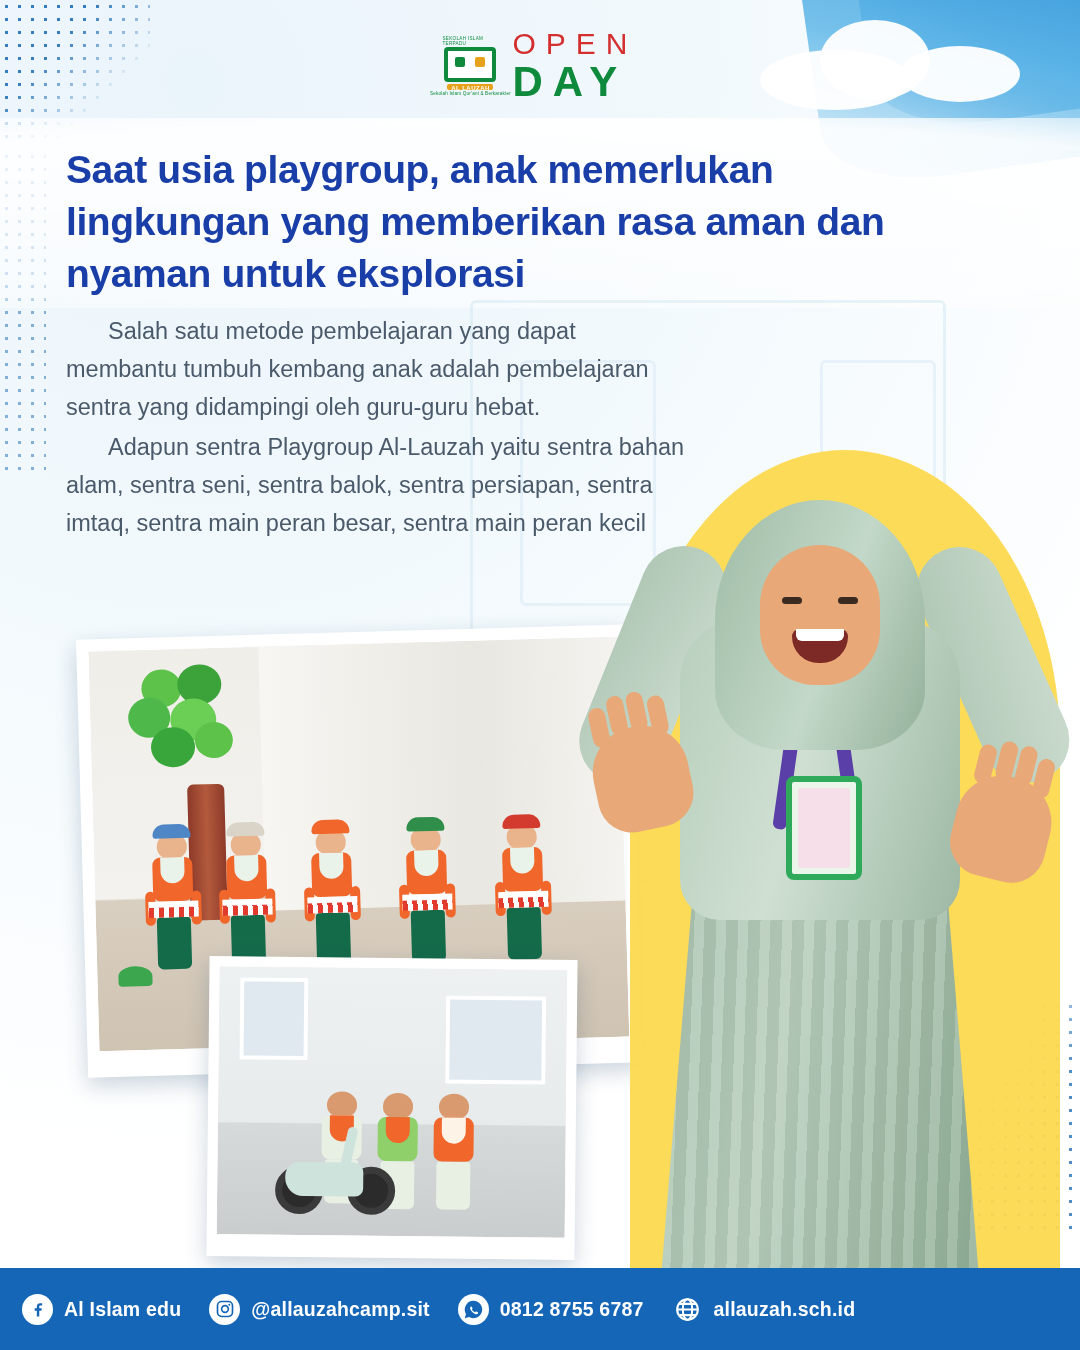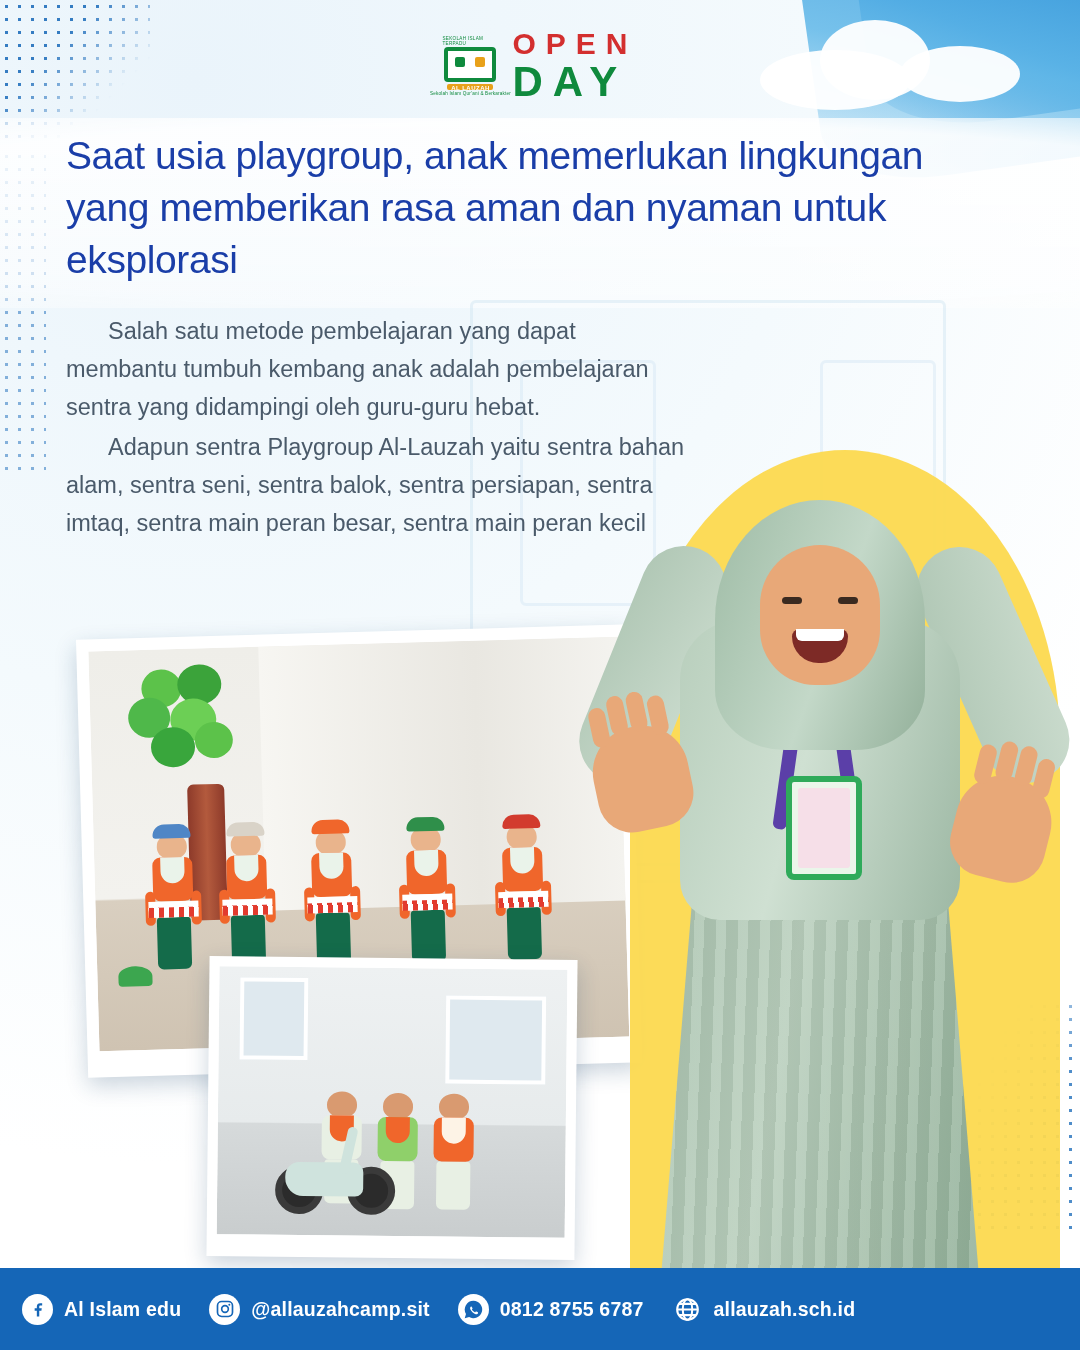--- a/index.html
+++ b/index.html
@@ -83,30 +83,30 @@
     width:46px;height:9px;background:#e8a11a;margin-top:2px;border-radius:2px;
     font-size:6px;color:#fff;text-align:center;line-height:9px;letter-spacing:.5px;
     font-weight:bold;overflow:hidden;
   }
   .logo .sub{
     font-size:4.6px;color:#0f8a3d;margin-top:1px;letter-spacing:.2px;white-space:nowrap;
   }
   .logo .top-txt{font-size:4.6px;color:#0f8a3d;letter-spacing:.3px;margin-bottom:1px;}
   .openday{line-height:1;}
   .openday .open{
-    font-size:30px;font-weight:bold;letter-spacing:10px;color:#d32f2f;text-align:right;
+    font-size:30px;font-weight:normal;letter-spacing:10px;color:#d32f2f;text-align:right;
   }
   .openday .day{
     font-size:42px;font-weight:bold;letter-spacing:10px;color:#0f8a3d;margin-top:2px;
   }
 
   
   .headline{
-    position:absolute;left:66px;top:130px;width:880px;
-    font-size:39px;font-weight:normal;line-height:1.33;
+    position:absolute;left:66px;top:144px;width:880px;
+    font-size:39px;font-weight:bold;line-height:1.33;
     color:#1a3ea8;letter-spacing:-.4px;
   }
 
   
   .body-copy{
     position:absolute;left:66px;top:312px;width:620px;
     font-size:23.5px;line-height:1.62;color:#4a5a6a;
   }
   .body-copy p{margin:0;text-indent:42px;}
   .body-copy p + p{margin-top:2px;}

